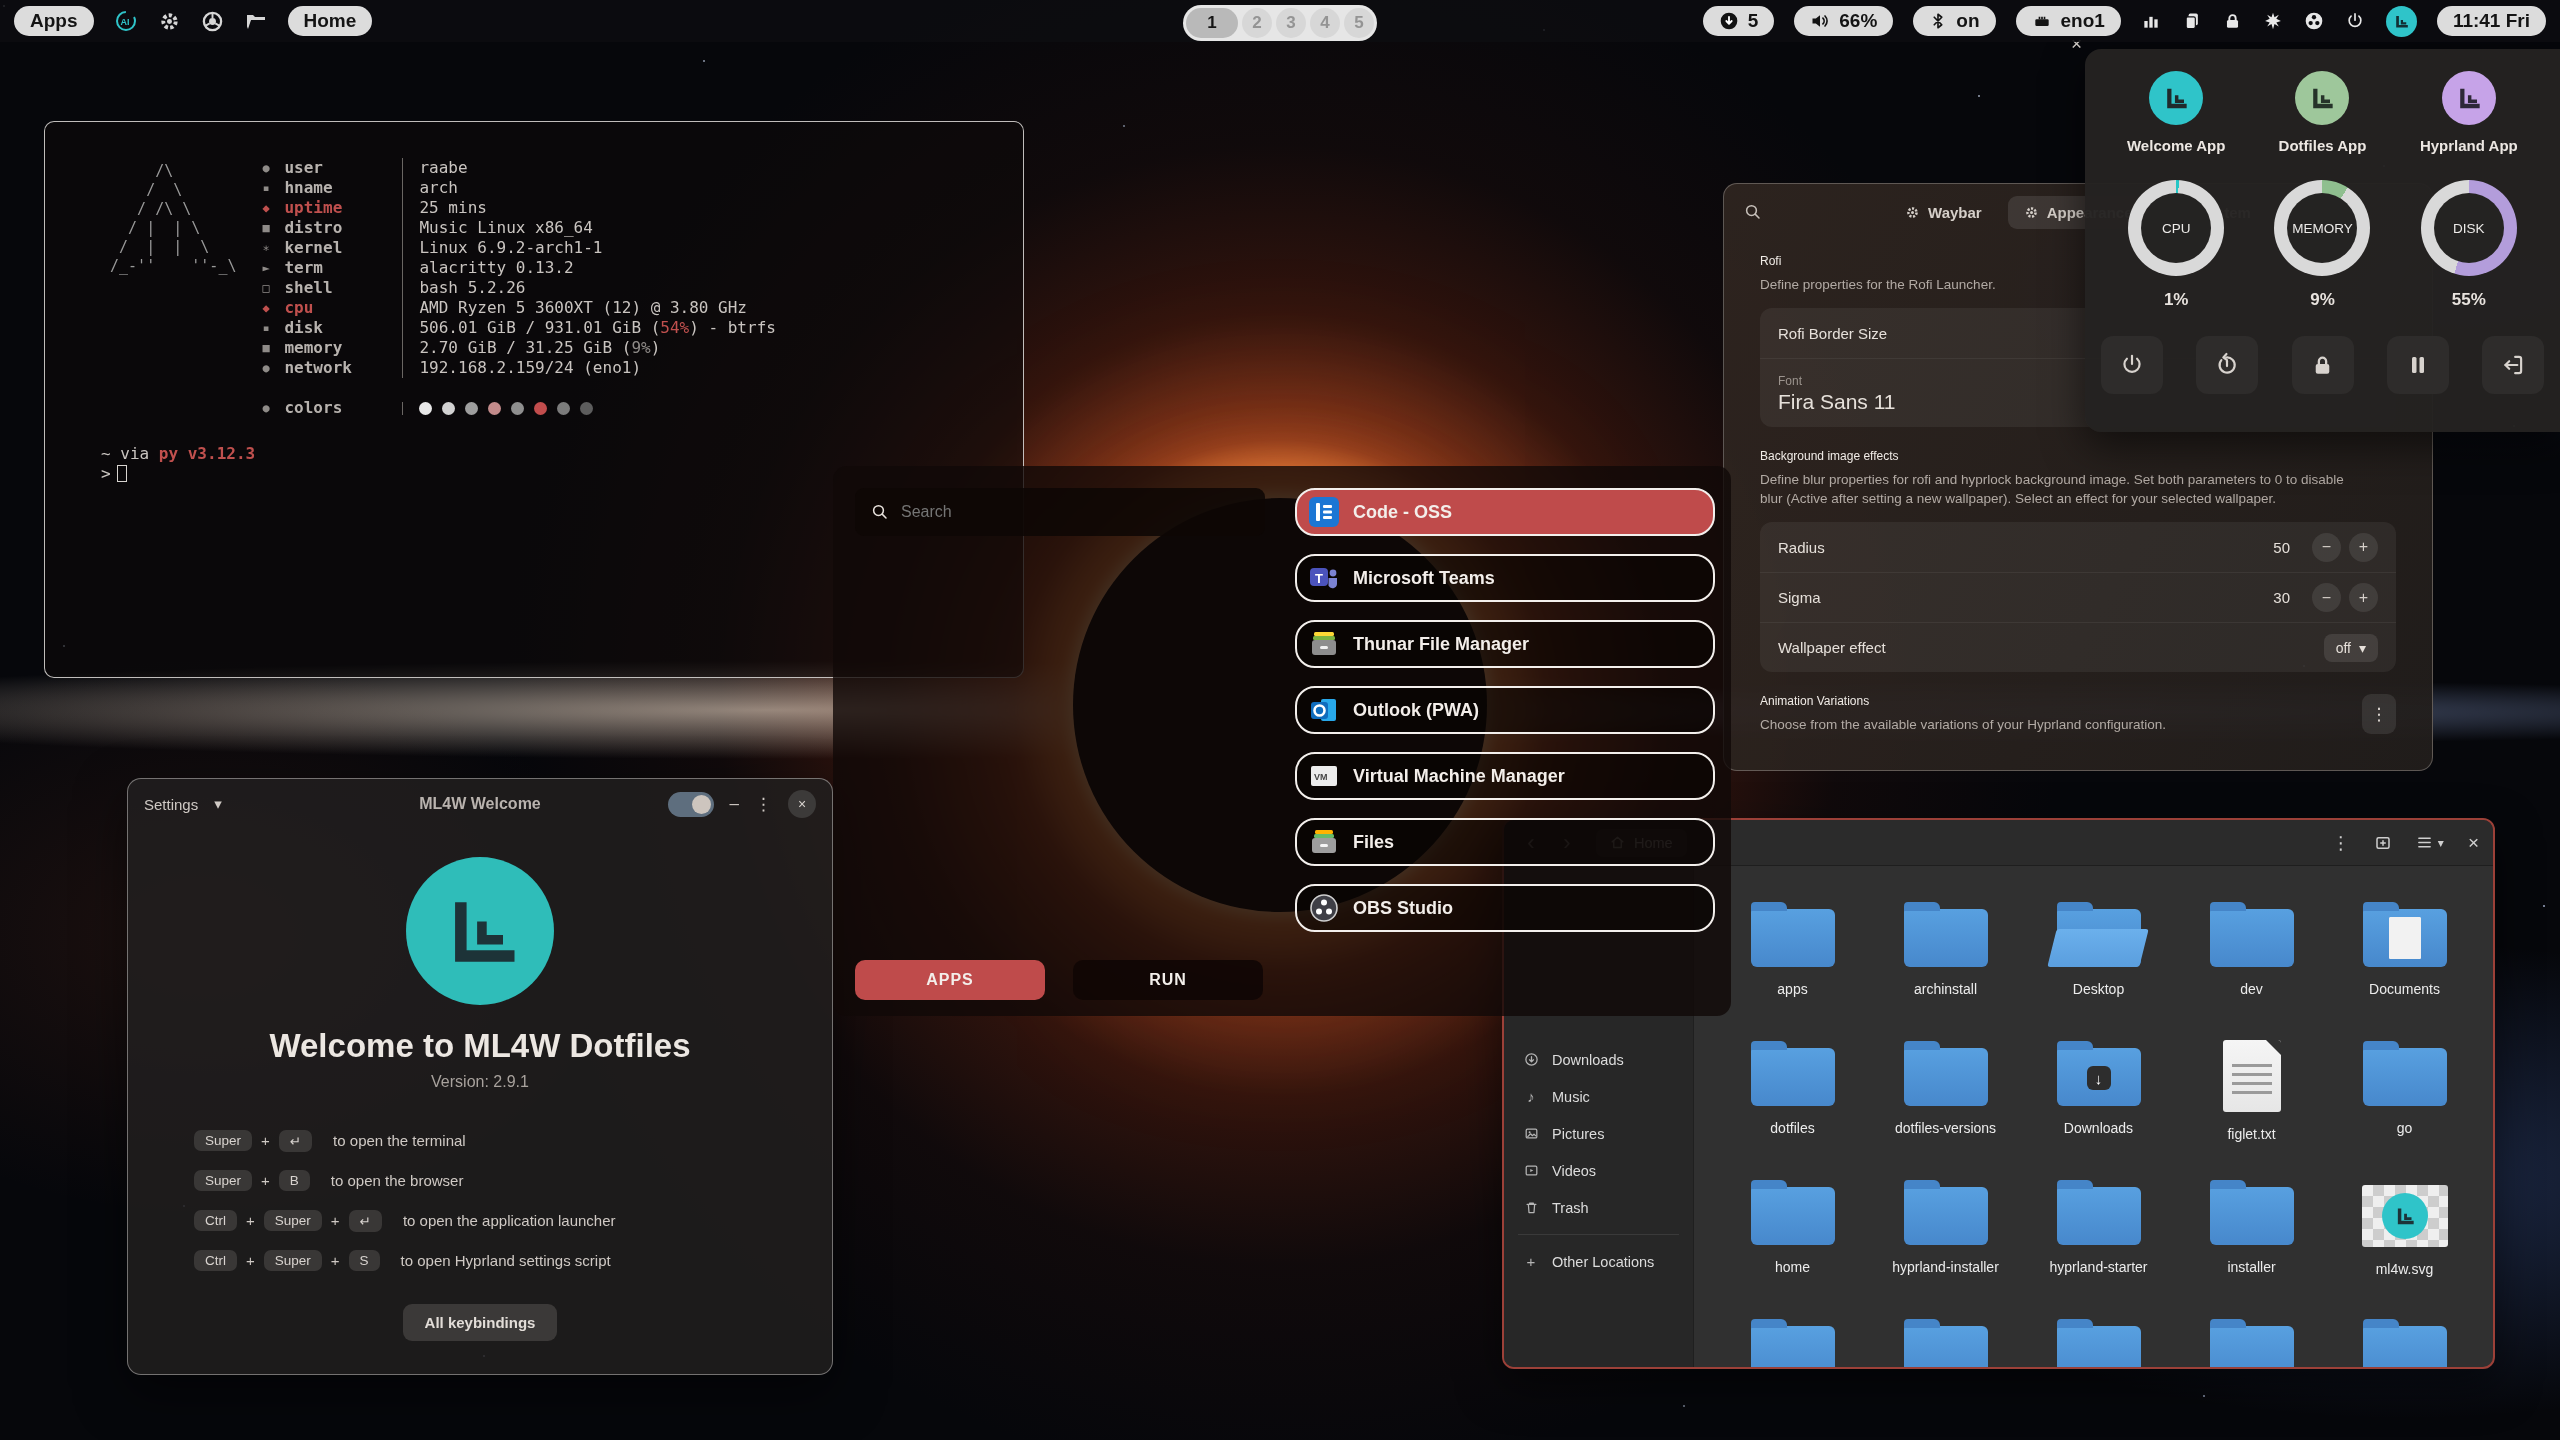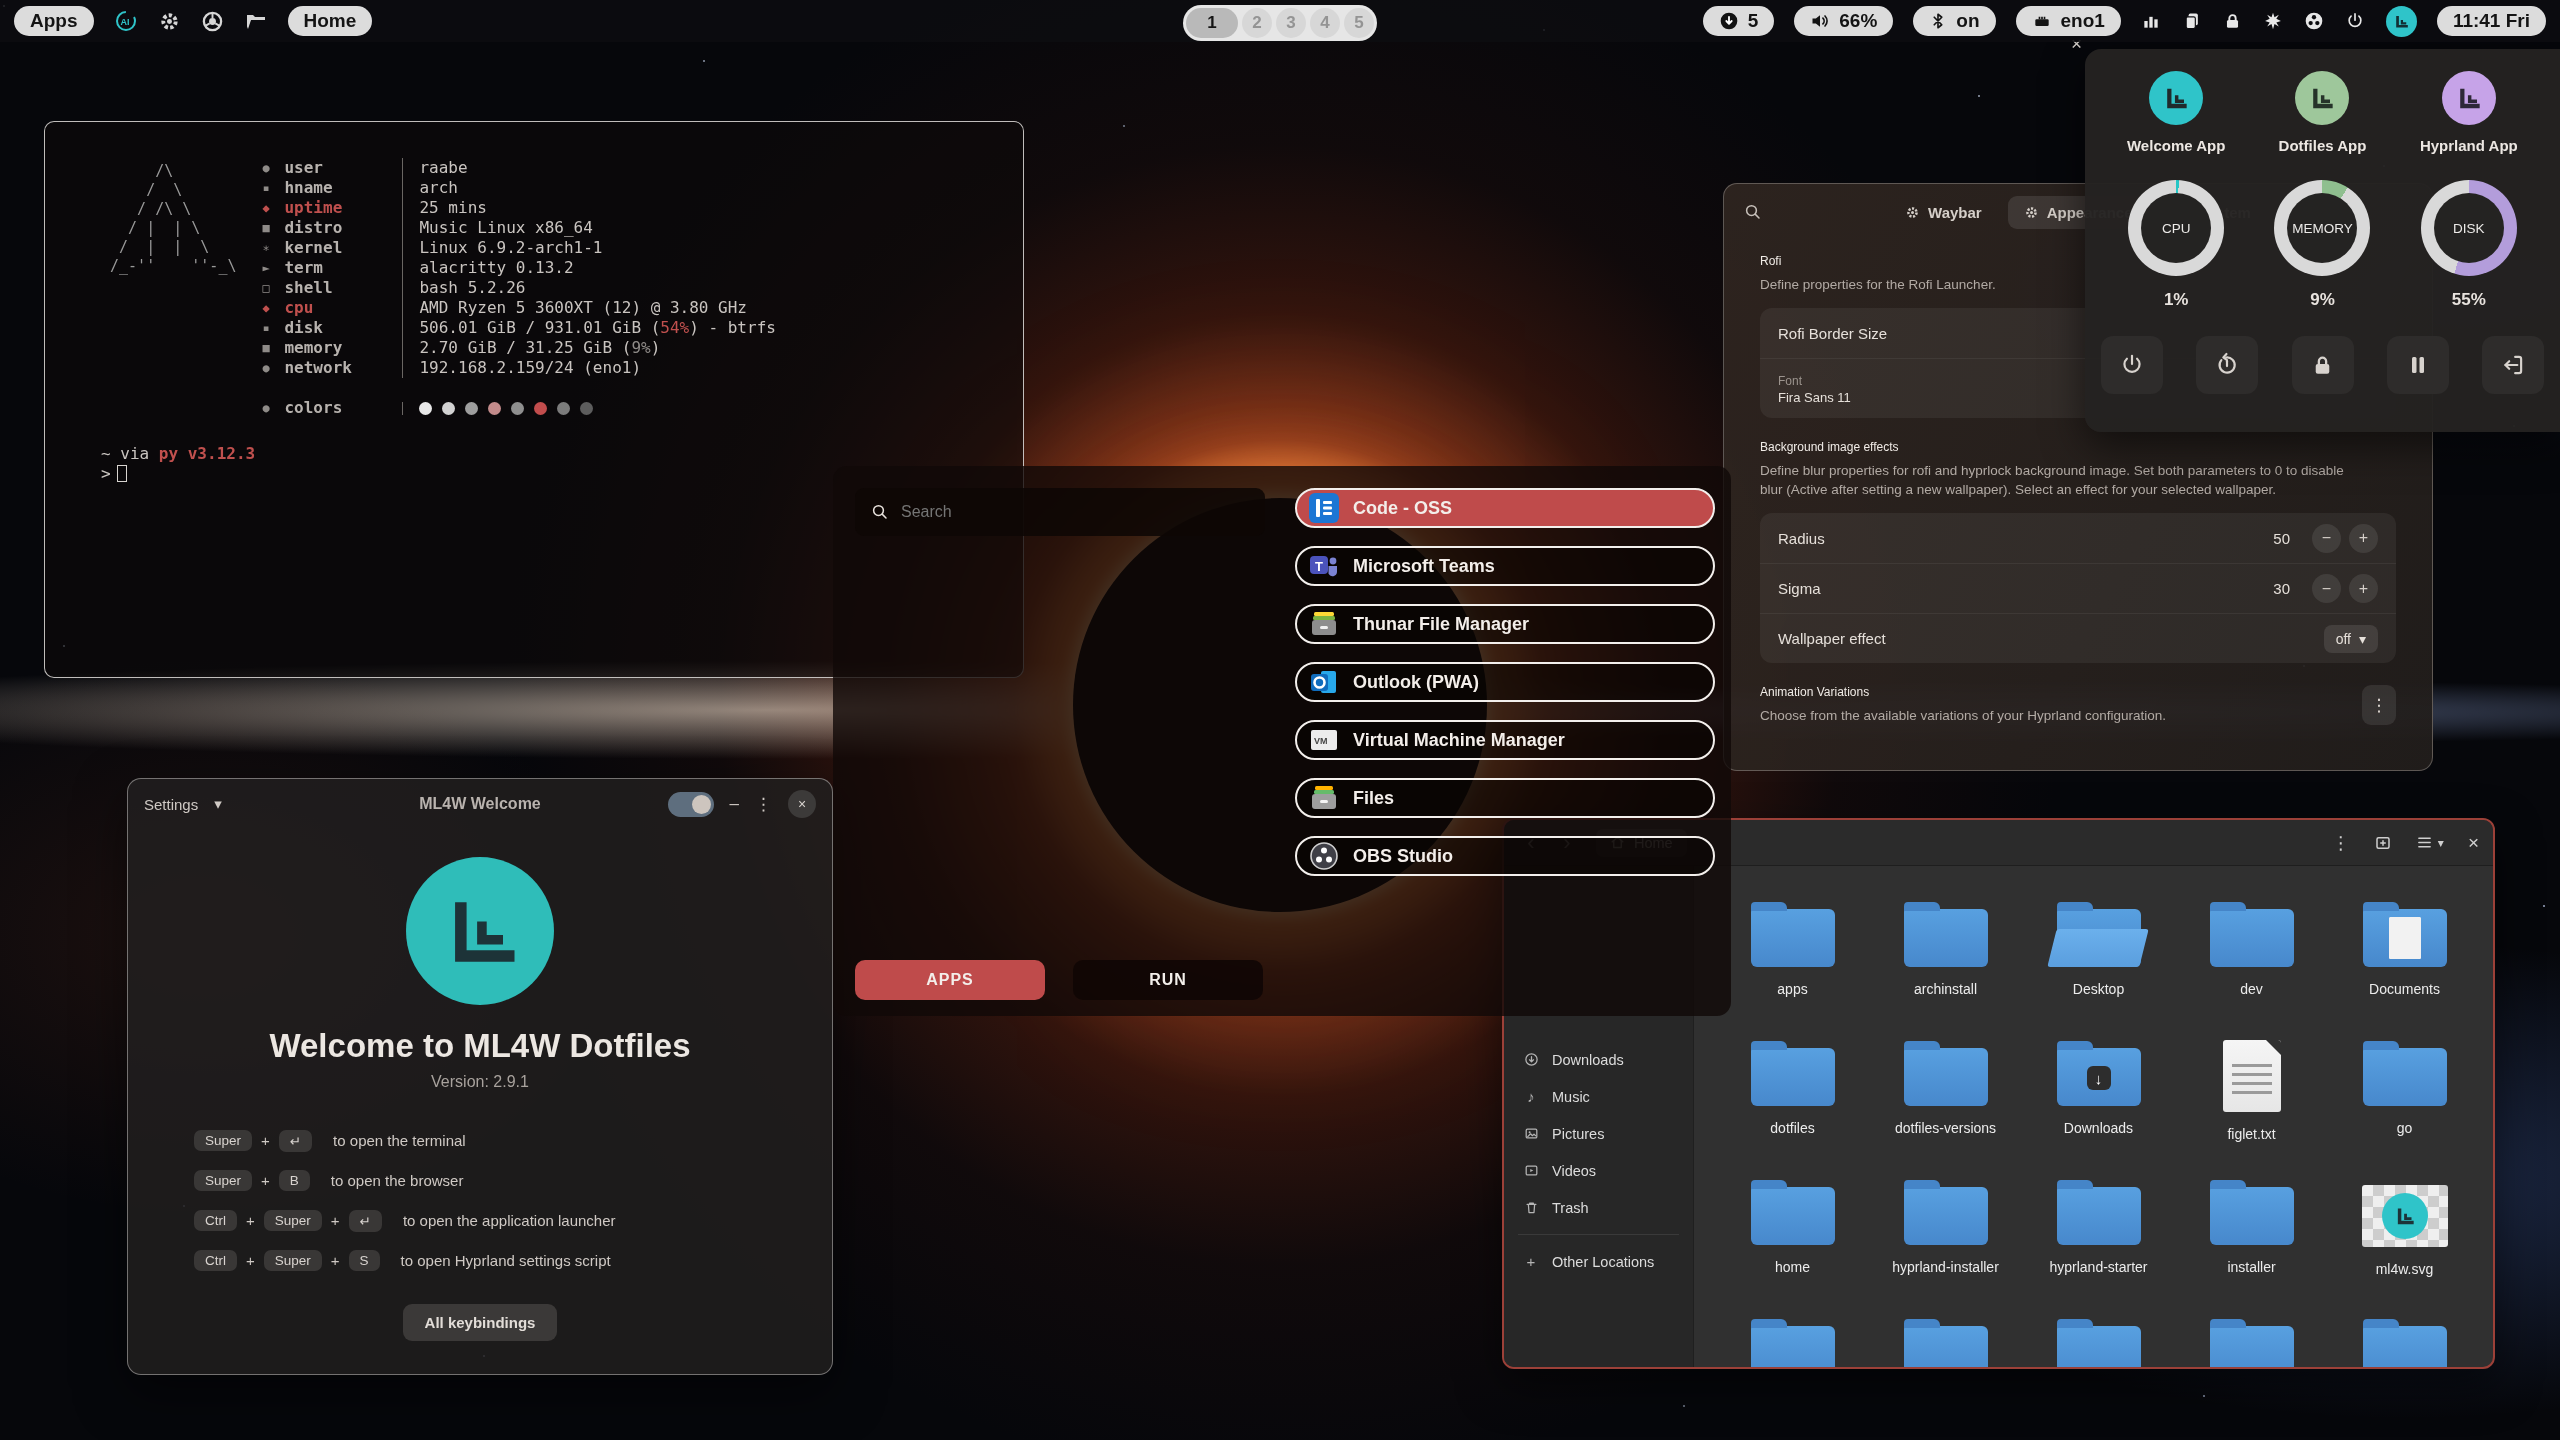--- a/index.html
+++ b/index.html
@@ -112,21 +112,21 @@
   .sec-desc { font-size:13.5px; color:#b2aaa4; margin-top:7px; line-height:19px; }
   .card { background:rgba(255,255,255,0.06); border-radius:12px; margin-top:14px; }
   .crow { display:flex; align-items:center; min-height:50px; padding:0 18px;
     border-top:1px solid rgba(255,255,255,0.06); font-size:15px; }
   .crow:first-child { border-top:none; }
   .crow .spacer { flex:1; }
   .crow .val { font-size:15px; color:#e6e0da; margin-right:14px; }
   .stepbtn { width:29px; height:29px; border-radius:50%; background:rgba(255,255,255,0.09);
     display:flex; align-items:center; justify-content:center; font-size:16px; color:#d5cfc9; margin-left:8px; }
   .mini-label { font-size:12px; color:#9b938d; margin-top:7px; }
-  .font-val { font-size:13px; margin:2px 0 9px; }
+  .font-val { font-size:21px; margin:2px 0 9px; }
   .dd { background:rgba(255,255,255,0.10); border-radius:8px; padding:6px 12px; font-size:14px;
     display:flex; gap:8px; align-items:center; }
   .dotsbtn { width:34px; height:40px; border-radius:9px; background:rgba(255,255,255,0.09);
     display:flex; align-items:center; justify-content:center; font-size:17px; }
   .anim-head { display:flex; align-items:flex-start; margin-top:22px; }
 
   
   #quickpanel { left:2085px; top:49px; width:475px; height:383px; z-index:6;
     background:rgba(36,34,33,0.97); border-radius:16px 0 0 16px; box-shadow:0 14px 40px rgba(0,0,0,0.55);
     color:#e8e3de; }
@@ -148,21 +148,21 @@
 
   
   #rofi { left:833px; top:466px; width:898px; height:550px; z-index:5;
     background:rgba(16,9,7,0.80); border-radius:14px; padding:22px; }
   #rofi-search { width:410px; height:48px; background:rgba(14,7,5,0.88); border-radius:9px;
     display:flex; align-items:center; padding:0 16px; gap:12px; }
   #rofi-search input { background:transparent; border:none; outline:none; color:#b9afa8;
     font-size:16px; width:100%; font-family:"Liberation Sans",sans-serif; }
   #rofi-list { position:absolute; right:16px; top:22px; width:420px; display:flex;
     flex-direction:column; gap:18px; }
-  .rofi-item { height:40px; border:2px solid #f3efec; border-radius:20px;
+  .rofi-item { height:48px; border:2px solid #f3efec; border-radius:20px;
     background:rgba(8,3,2,0.55); display:flex; align-items:center; gap:14px; padding:0 12px;
     color:#f3eeea; font-size:18px; font-weight:600; }
   .rofi-item.selected { background:#bf4b4b; }
   .rofi-ic { width:30px; height:30px; flex:none; }
   #rofi-footer { position:absolute; left:22px; bottom:16px; display:flex; gap:28px; }
   .rofi-btn { width:190px; height:40px; border-radius:10px; display:flex; align-items:center;
     justify-content:center; font-size:16px; font-weight:bold; color:#f3eeea; letter-spacing:1px;
     background:rgba(16,6,4,0.9); }
   .rofi-btn.primary { background:#bf4b4b; }
 

